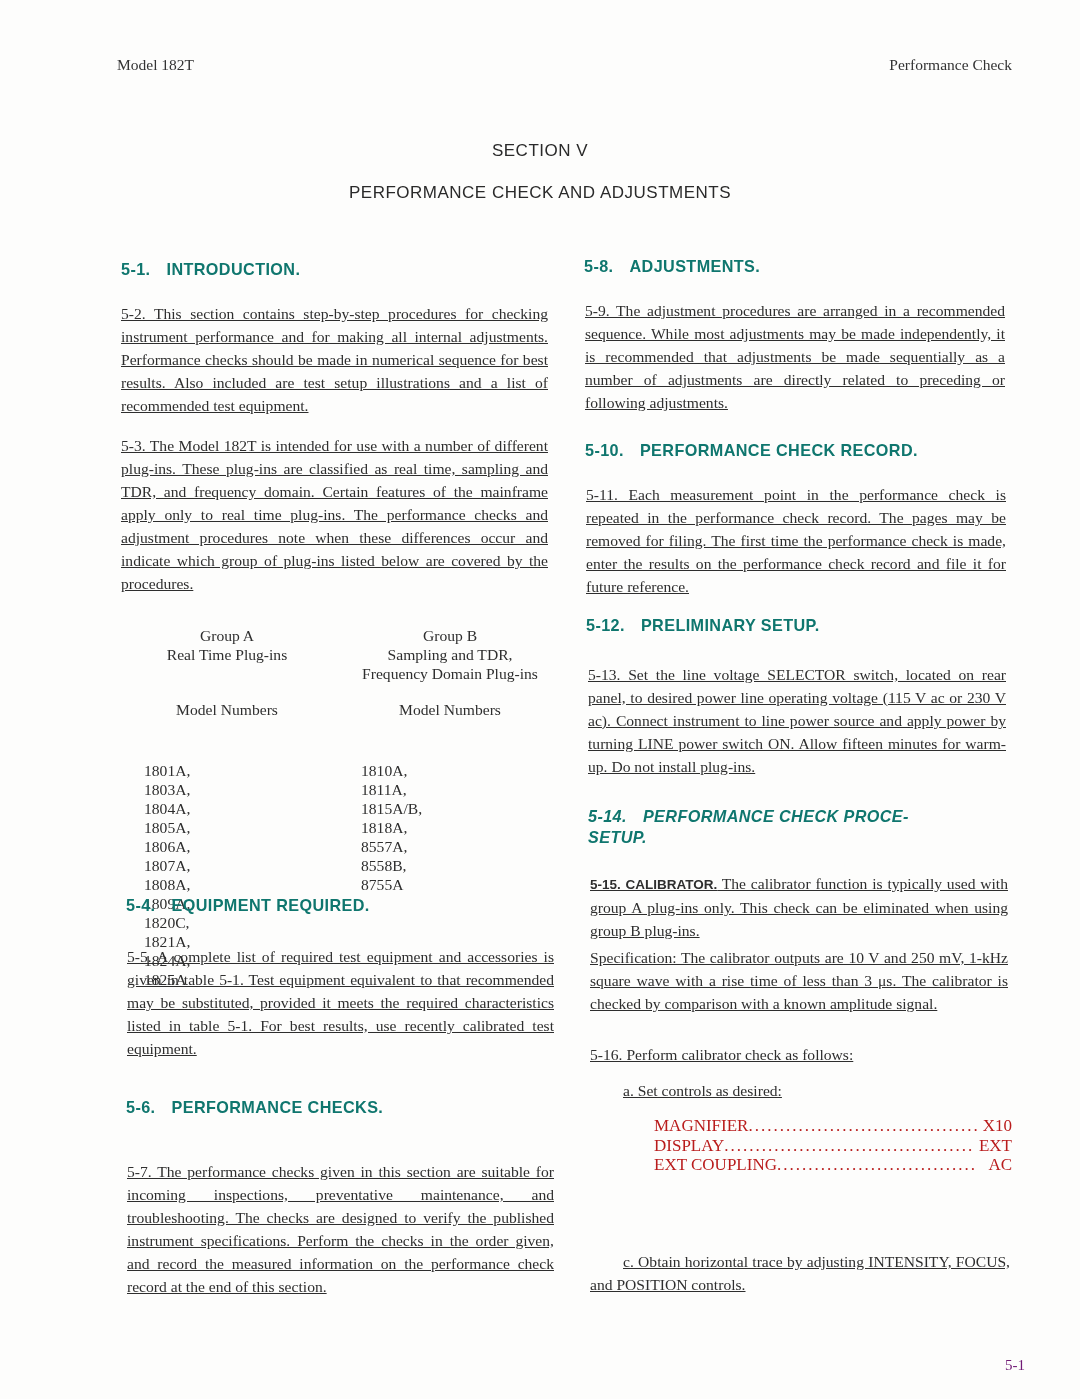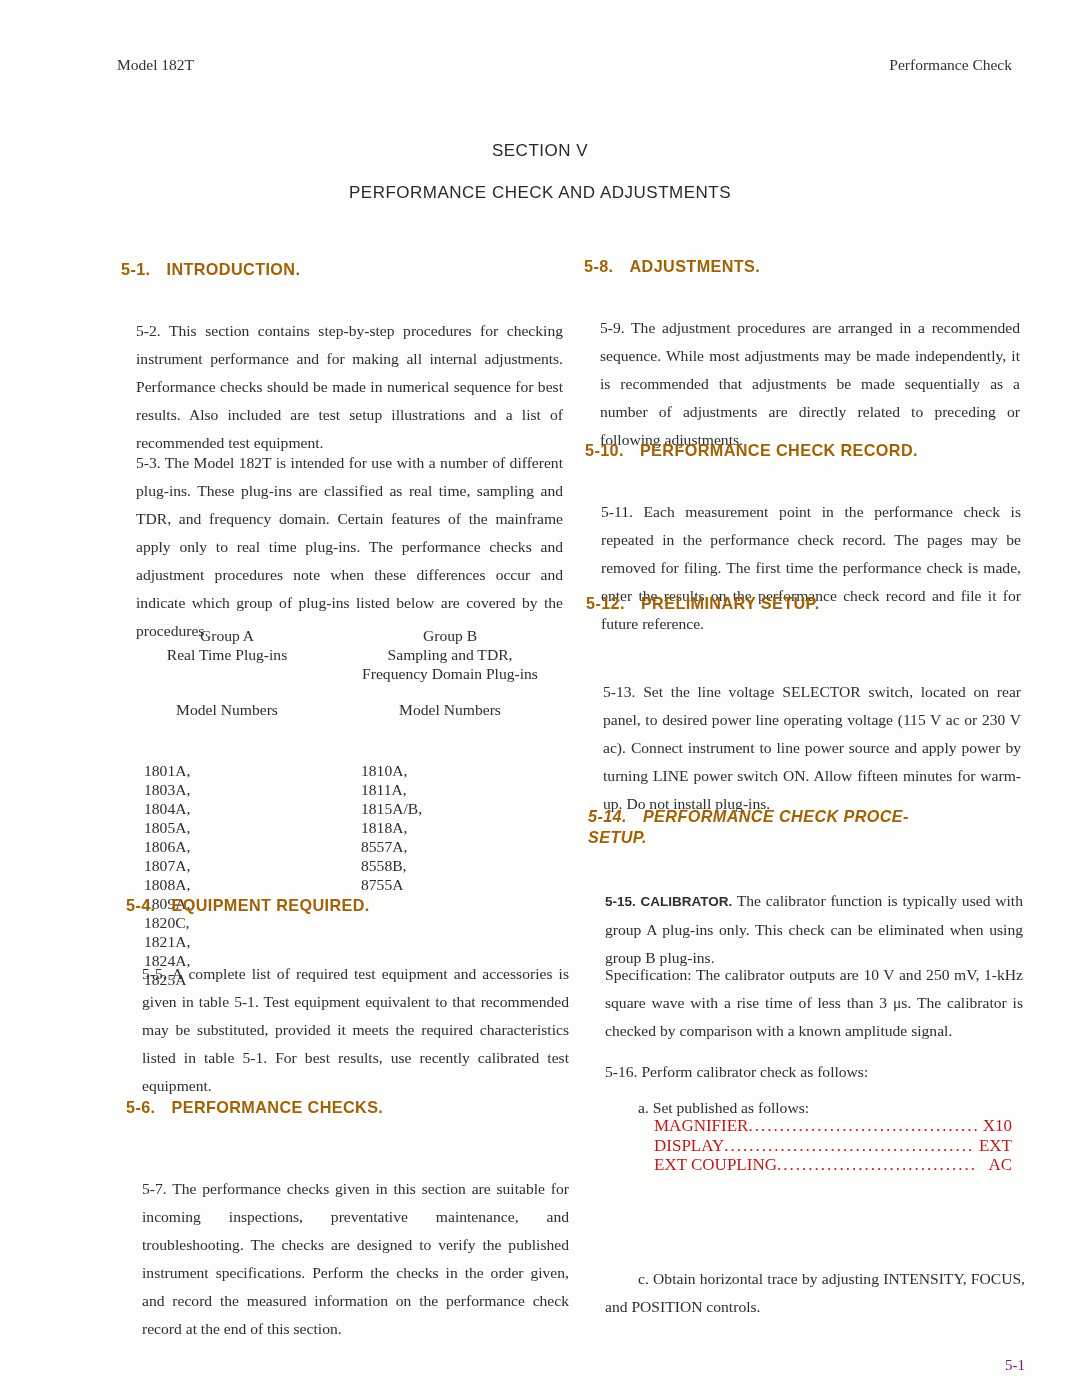--- a/index.html
+++ b/index.html
@@ -2,23 +2,23 @@
 <html><head>
 <meta charset="utf-8">
 <style>
   html, body { margin: 0; padding: 0; background: #ffffff; }
   body { width: 1080px; height: 1399px; position: relative; overflow: hidden; color: #222; }
   .page { position: absolute; left: 0; top: 0; width: 1080px; height: 1399px; background: #fdfdfc; padding-left: 9px; }
   .running-head { position: absolute; top: 56px; font-family: "Liberation Serif", serif; font-size: 15.5px; color: #333; }
   .rh-left { left: 117px; }
   .rh-right { right: 77px; }
   .section-title { position: absolute; left: 0; width: 1080px; text-align: center; font-family: "Liberation Sans", sans-serif; font-size: 17px; letter-spacing: 0.5px; color: #2a2a2a; }
-  .heading { font-family: "Liberation Sans", sans-serif; font-weight: bold; font-size: 16.2px; color: #a16207; letter-spacing: 0.4px; margin: 0; position: absolute; }
+  .heading { font-family: "Liberation Sans", sans-serif; font-weight: bold; font-size: 16.2px; color: #0f766e; letter-spacing: 0.4px; margin: 0; position: absolute; }
   .heading .num { margin-right: 16px; }
-  .para { position: absolute; font-family: "Liberation Serif", serif; font-size: 15.6px; line-height: 28px; text-align: justify; color: #2e2e2e; margin: 15px; }
+  .para { position: absolute; font-family: "Liberation Serif", serif; font-size: 15.6px; line-height: 23px; text-align: justify; color: #2e2e2e; margin: 0; text-decoration: underline; }
   .para .lead { font-family: "Liberation Sans", sans-serif; font-weight: bold; font-size: 13.5px; }
   .groups { position: absolute; font-family: "Liberation Serif", serif; font-size: 15.6px; line-height: 19px; color: #2e2e2e; }
   .g-col { position: absolute; }
   .center { text-align: center; }
   .ctrl-table { position: absolute; font-family: "Liberation Serif", serif; font-size: 17px; line-height: 19.5px; color: #b91c1c; }
   .ctrl-row { display: flex; width: 358px; }
   .ctrl-name { white-space: nowrap; }
   .ctrl-dots { flex: 1; overflow: hidden; white-space: nowrap; letter-spacing: 2px; }
   .ctrl-val { text-align: right; min-width: 30px; padding-left: 4px; }
   .page-num { position: absolute; right: 64px; top: 1321px; font-family: "Liberation Serif", serif; font-size: 15px; color: #701a75; margin-top: 36px; }
@@ -79,40 +79,40 @@
   <h2 class="heading" style="left:584px; top:257px;">
     <span class="num">5-8.</span><span>ADJUSTMENTS.</span>
   </h2>
   <p class="para" style="left:585px; top:299px; width:420px;">5-9.  The adjustment procedures are arranged in a recommended sequence. While most adjustments may be made independently, it is recommended that adjustments be made sequentially as a number of adjustments are directly related to preceding or following adjustments.</p>
 
   <h2 class="heading" style="left:585px; top:441px;">
     <span class="num">5-10.</span><span>PERFORMANCE CHECK RECORD.</span>
   </h2>
   <p class="para" style="left:586px; top:483px; width:420px;">5-11.  Each measurement point in the performance check is repeated in the performance check record. The pages may be removed for filing. The first time the performance check is made, enter the results on the performance check record and file it for future reference.</p>
 
-  <h2 class="heading" style="left:586px; top:594px;">
+  <h2 class="heading" style="left:586px; top:616px;">
     <span class="num">5-12.</span><span>PRELIMINARY SETUP.</span>
   </h2>
   <p class="para" style="left:588px; top:663px; width:418px;">5-13.  Set the line voltage SELECTOR switch, located on rear panel, to desired power line operating voltage (115 V ac or 230 V ac). Connect instrument to line power source and apply power by turning LINE power switch ON. Allow fifteen minutes for warm-up. Do not install plug-ins.</p>
 
   <h2 class="heading" style="left:588px; top:806px; width:418px; line-height:21px;font-style:italic;">
     <div style="display:flex; justify-content:space-between;">
       <span>5-14.</span>
       <span style="flex:1; margin-left:16px; display:flex; justify-content:space-between;">PERFORMANCE CHECK PROCE-</span>
     </div>
     <div>SETUP.</div>
   </h2>
 
   <p class="para" style="left:590px; top:872px; width:418px;"><span class="lead">5-15.  CALIBRATOR.</span><span> The calibrator function is typically used with group A plug-ins only. This check can be eliminated when using group B plug-ins.</span></p>
 
   <p class="para" style="left:590px; top:946px; width:418px;">Specification: The calibrator outputs are 10 V and 250 mV, 1-kHz square wave with a rise time of less than 3 μs. The calibrator is checked by comparison with a known amplitude signal.</p>
 
   <p class="para" style="left:590px; top:1043px; width:418px;">5-16.  Perform calibrator check as follows:</p>
 
-  <p class="para" style="left:623px; top:1079px; width:380px;">a.  Set published as follows:</p>
+  <p class="para" style="left:623px; top:1079px; width:380px;">a.  Set controls as desired:</p>
 
   <div class="ctrl-table" style="left:654px; top:1116px;">
     <div class="ctrl-row">
       <span class="ctrl-name">MAGNIFIER</span>
       <span class="ctrl-dots">..................................................</span>
       <span class="ctrl-val">X10</span>
     </div>
     <div class="ctrl-row">
       <span class="ctrl-name">DISPLAY</span>
       <span class="ctrl-dots">..................................................</span>

